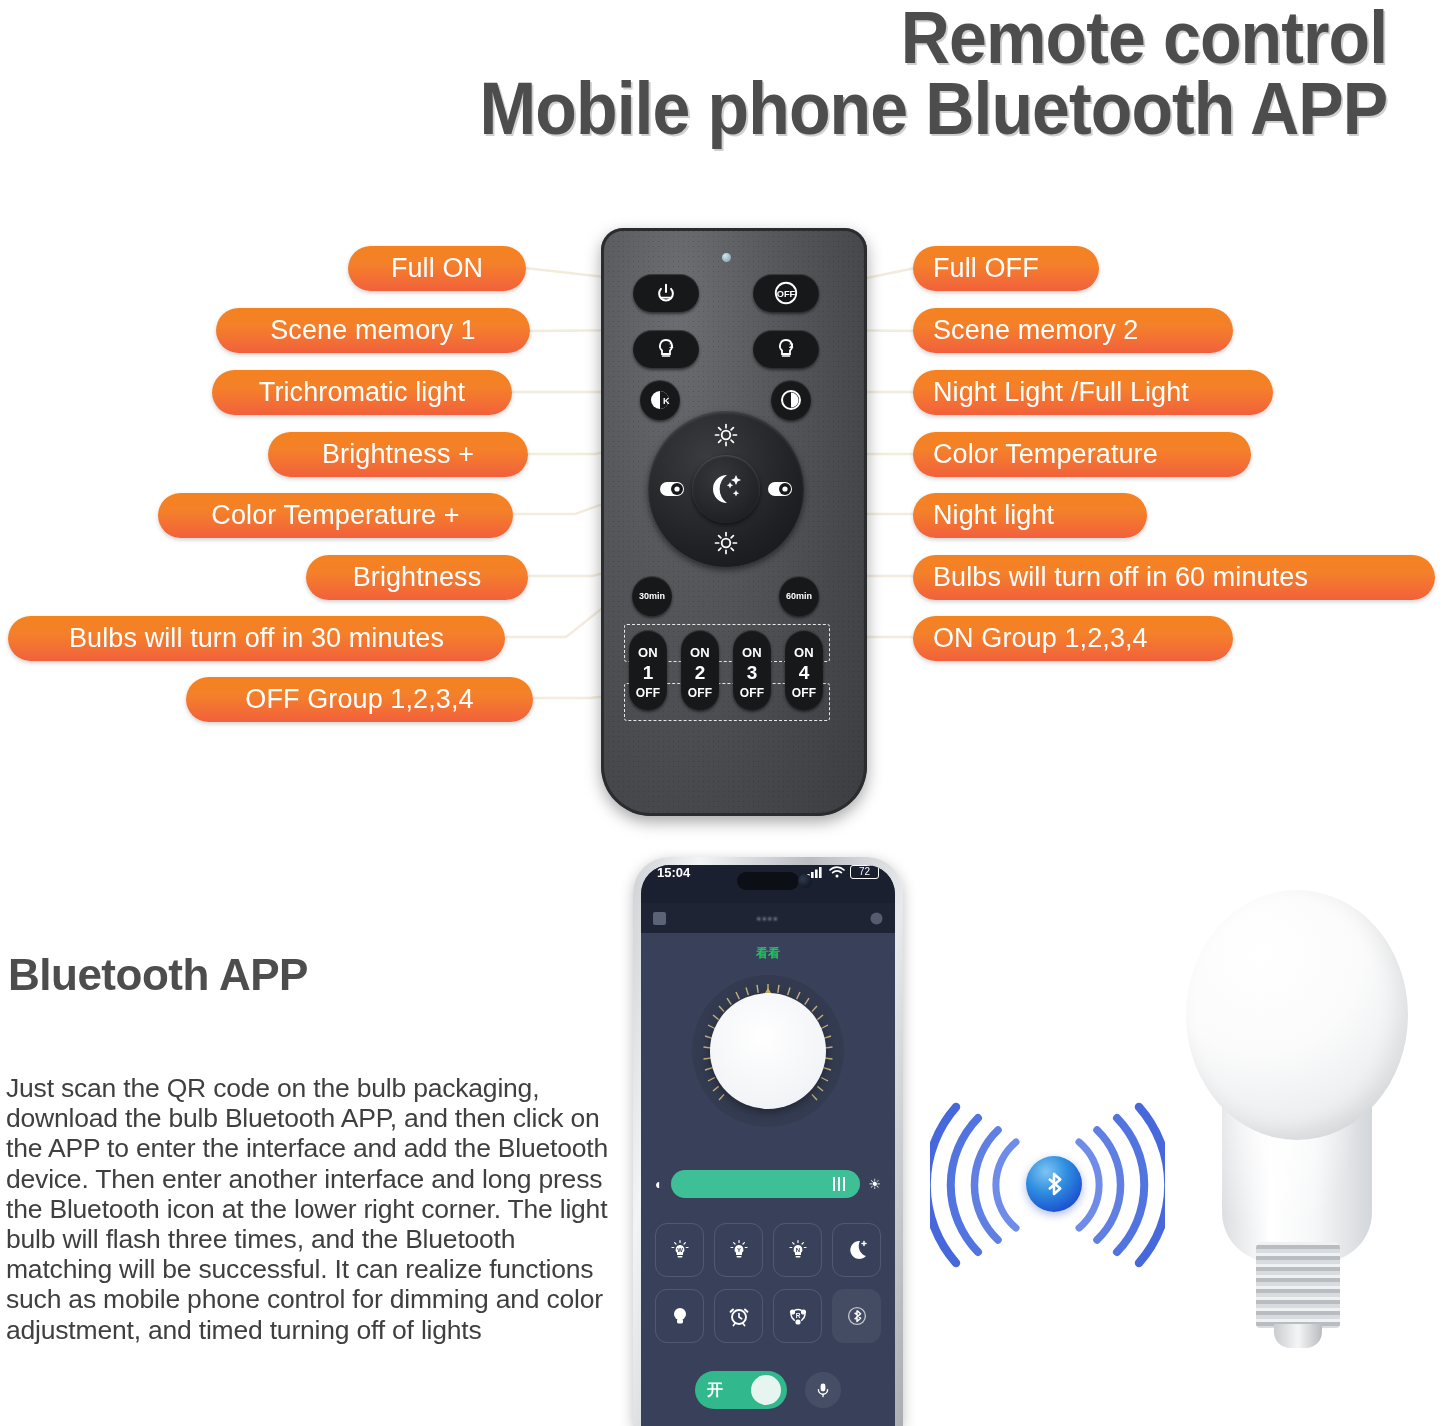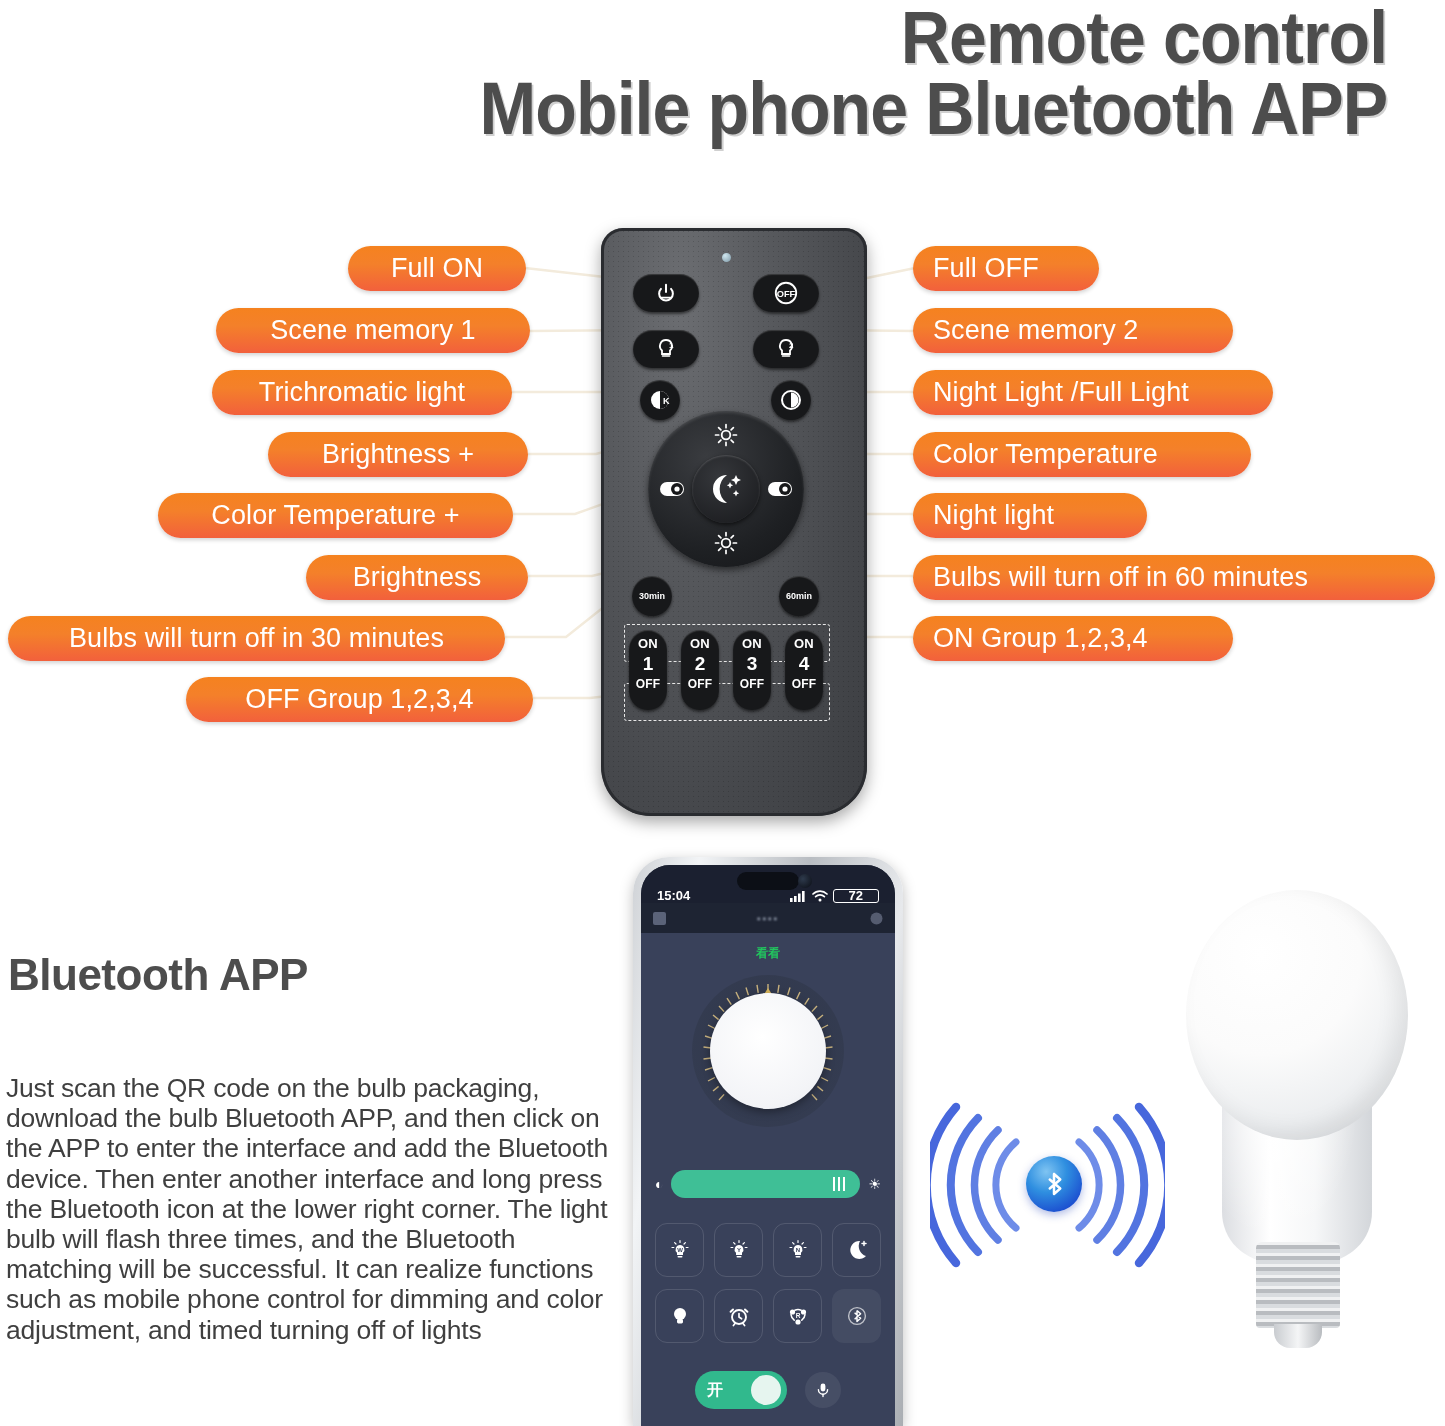--- a/index.html
+++ b/index.html
@@ -51,40 +51,40 @@
        box-shadow:inset 0 2px 3px rgba(255,255,255,.12),0 3px 6px rgba(0,0,0,.5);}
   .padin{position:absolute;left:44px;top:44px;width:68px;height:68px;border-radius:50%;
          background:radial-gradient(circle at 40% 32%,#35373b,#18191c);
          box-shadow:inset 0 1px 2px rgba(255,255,255,.18),0 2px 4px rgba(0,0,0,.6);
          display:flex;align-items:center;justify-content:center;}
   .padico{position:absolute;color:#fff;display:flex;align-items:center;justify-content:center;}
   .grp{position:absolute;left:28px;top:402px;width:194px;height:80px;}
   .gcol{position:absolute;top:0;width:38px;height:80px;background:#17181a;
         border-radius:19px;box-shadow:0 2px 3px rgba(0,0,0,.55),
         inset 0 1px 1px rgba(255,255,255,.16);color:#fff;text-align:center;}
-  .gcol .on{font-size:13px;font-weight:bold;margin-top:6px;letter-spacing:.3px;}
+  .gcol .on{font-size:13px;font-weight:bold;margin-top:15px;letter-spacing:.3px;}
   .gcol .num{font-size:19px;font-weight:bold;margin-top:2px;}
   .gcol .off{font-size:12px;font-weight:bold;margin-top:2px;letter-spacing:.2px;}
   .dash{position:absolute;border:1.5px dashed #e8e8e8;border-radius:3px;}
 
   
   .h2{position:absolute;color:#4d4d4d;font-weight:bold;font-size:44px;
       line-height:1.05;letter-spacing:-.5px;}
   .body{position:absolute;color:#3f3f3f;font-size:26.5px;line-height:1.14;
         letter-spacing:-.2px;}
 
   
   .phone{position:absolute;left:633px;top:857px;width:270px;height:569px;
          border-radius:36px 36px 0 0;
          background:linear-gradient(100deg,#cfd2d6,#f2f4f6 18%,#b9bdc2 48%,#e7e9ec 75%,#a9adb2);
          box-shadow:0 4px 14px rgba(0,0,0,.25);}
   .pscr{position:absolute;left:8px;top:8px;right:8px;bottom:0;border-radius:29px 29px 0 0;
         background:#2e3648;overflow:hidden;}
   .pstat{position:absolute;left:0;top:0;width:100%;height:38px;background:#1b2030;
-         display:flex;align-items:flex-end;justify-content:space-between;
+         display:flex;align-items:flex-start;justify-content:space-between;
          padding:0 16px;box-sizing:border-box;color:#fff;font-size:13px;font-weight:bold;}
   .notch{position:absolute;left:50%;top:7px;transform:translateX(-50%);
          width:62px;height:18px;border-radius:10px;background:#0c0f16;}
   .cam{position:absolute;left:62%;top:9px;width:14px;height:14px;border-radius:50%;
        background:radial-gradient(circle at 35% 35%,#2e3a4c,#0a0d14);}
   .pnav{position:absolute;left:0;top:38px;width:100%;height:30px;background:#1e2433;
         display:flex;align-items:center;justify-content:space-between;padding:0 12px;
         box-sizing:border-box;}
   .blur{color:#9aa3b4;font-size:10px;filter:blur(1.1px);letter-spacing:2px;}
   .pbody{position:absolute;left:0;top:68px;width:100%;bottom:0;background:#39415a;}
@@ -358,21 +358,21 @@
           <rect x="4" y="6" width="2.6" height="6" fill="#fff"></rect>
           <rect x="8" y="3.5" width="2.6" height="8.5" fill="#fff"></rect>
           <rect x="12" y="1" width="2.6" height="11" fill="#fff"></rect>
         </svg>
         <svg width="16" height="12" viewBox="0 0 16 12">
           <path d="M1 4a10 10 0 0 1 14 0" stroke="#fff" stroke-width="1.7" fill="none" stroke-linecap="round"></path>
           <path d="M3.6 6.7a6.4 6.4 0 0 1 8.8 0" stroke="#fff" stroke-width="1.7" fill="none" stroke-linecap="round"></path>
           <circle cx="8" cy="10" r="1.5" fill="#fff"></circle>
         </svg>
         <span style="display:inline-flex;align-items:center;border:1.4px solid #fff;border-radius:3px;
-                     padding:0 15px;font-size:13px;font-weight:bold;line-height:12px">
+                     padding:0 8px;font-size:10px;font-weight:normal;line-height:12px">
           <span>72</span>
         </span>
       </span>
     </div>
     <div class="notch"></div>
     <div class="cam"></div>
 
     <div class="pnav">
       <svg width="13" height="13" viewBox="0 0 13 13">
         <rect x="0" y="0" width="13" height="13" rx="2" fill="#5b6379"></rect>

